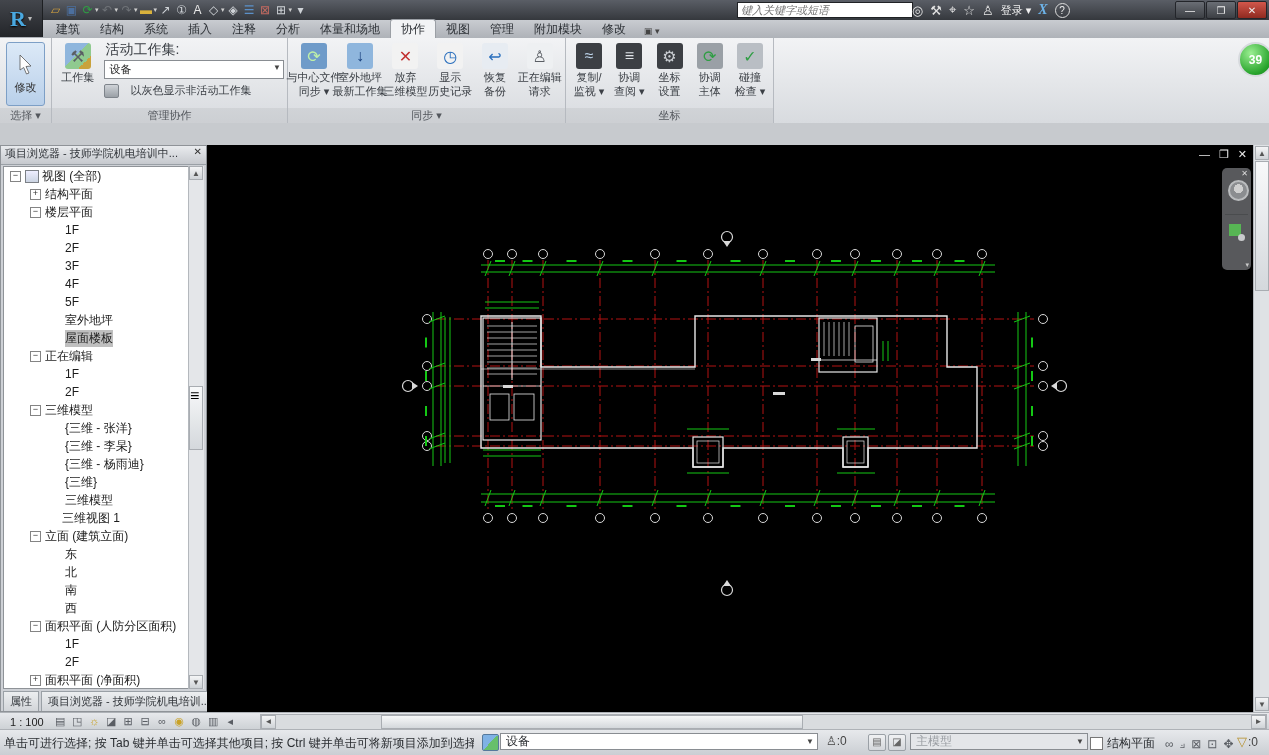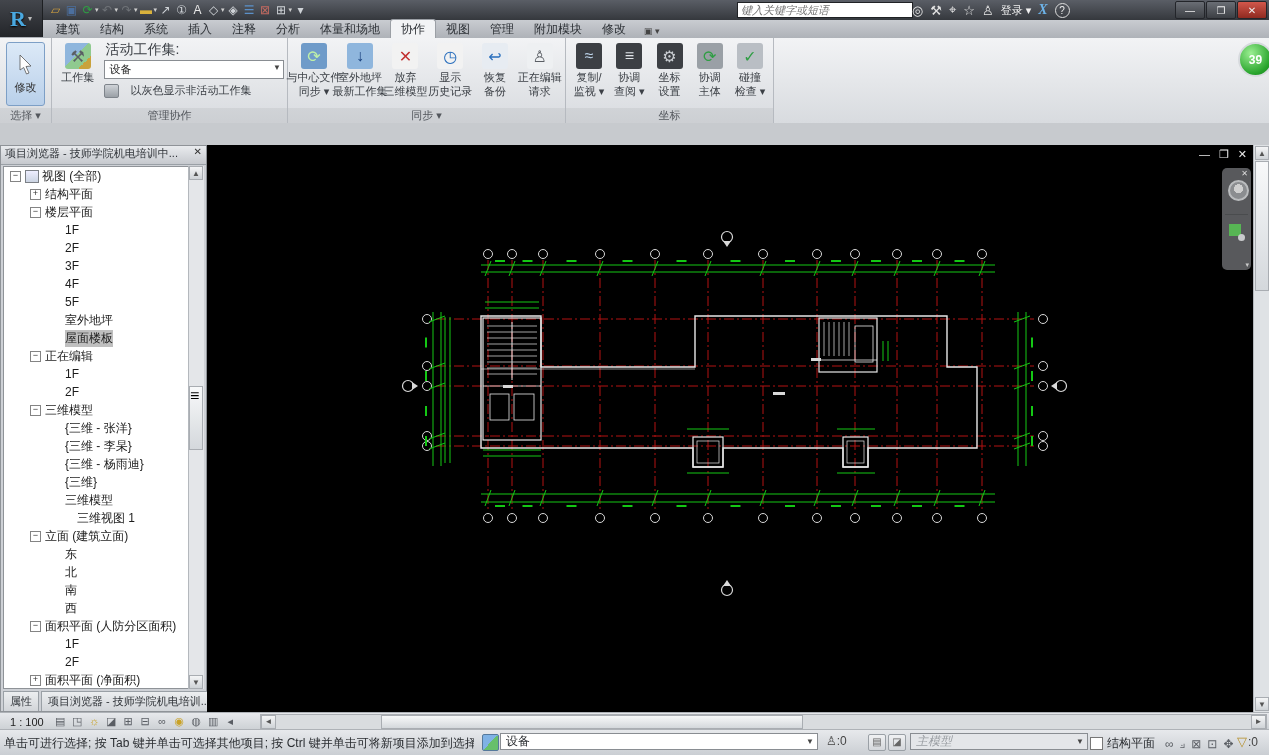--- a/index.html
+++ b/index.html
@@ -119,21 +119,21 @@
 
   
   .statusbar{position:absolute;left:0;top:729px;width:1269px;height:26px;
     background:linear-gradient(#e7e9ec,#c9cdd2);border-top:1px solid #aeb2b7;font-size:12px;color:#2a2d31;}
   .hint{position:absolute;left:4px;top:5px;white-space:nowrap;max-width:470px;overflow:hidden;}
   .ws-ind{position:absolute;left:482px;top:4px;width:15px;height:15px;
     background:linear-gradient(135deg,#7fb2e5 0 50%,#67c06b 50% 100%);border:1px solid #55799c;border-radius:2px;}
   .sb-dd{position:absolute;top:3px;height:17px;background:#fff;border:1px solid #898d92;
     font-size:12px;display:flex;align-items:center;padding-left:5px;box-sizing:border-box;}
   .sb-dd .dar{margin-left:auto;margin-right:3px;font-size:8px;color:#444;}
-  .sb-dd.disabled{background:#e4e6e9;color:#9a9ea3;font-style:italic;}
+  .sb-dd.disabled{background:#e4e6e9;color:#9a9ea3;}
   .req{position:absolute;left:826px;top:4px;font-size:12px;color:#444;}
   .doi{position:absolute;top:4px;width:16px;height:15px;border:1px solid #9aa0a6;border-radius:2px;
     background:linear-gradient(#f0f1f3,#d4d7db);font-size:10px;color:#666;text-align:center;line-height:14px;}
   .chkrow{position:absolute;left:1090px;top:5px;display:flex;align-items:center;gap:4px;}
   .chk{width:11px;height:11px;background:#fff;border:1px solid #777;}
   .sri{font-size:12px;color:#5a5e64;margin-left:6px;}
   .funnel{position:absolute;left:1237px;top:4px;display:flex;align-items:center;font-size:12px;color:#444;}
   .funnel .f{color:#b58f2a;font-size:13px;margin-right:1px;}
 
   .badge39{position:absolute;right:-4px;top:42px;width:31px;height:31px;border-radius:50%;z-index:50;
@@ -382,21 +382,21 @@
           <span class="tlabel">{三维 - 杨雨迪}</span>
         </div>
         <div class="trow" style="padding-left: 46px;">
           <span style="width: 15px; flex: 0 0 auto;"></span>
           <span class="tlabel">{三维}</span>
         </div>
         <div class="trow" style="padding-left: 46px;">
           <span style="width: 15px; flex: 0 0 auto;"></span>
           <span class="tlabel">三维模型</span>
         </div>
-        <div class="trow" style="padding-left: 58px;">
+        <div class="trow" style="padding-left: 43px;">
           <span style="width: 15px; flex: 0 0 auto;"></span>
           <span class="tlabel">三维视图 1</span>
         </div>
         <div class="trow" style="padding-left: 26px;">
           <span class="texp">−</span>
           <span class="tlabel">立面 (建筑立面)</span>
         </div>
         <div class="trow" style="padding-left: 46px;">
           <span style="width: 15px; flex: 0 0 auto;"></span>
           <span class="tlabel">东</span>

